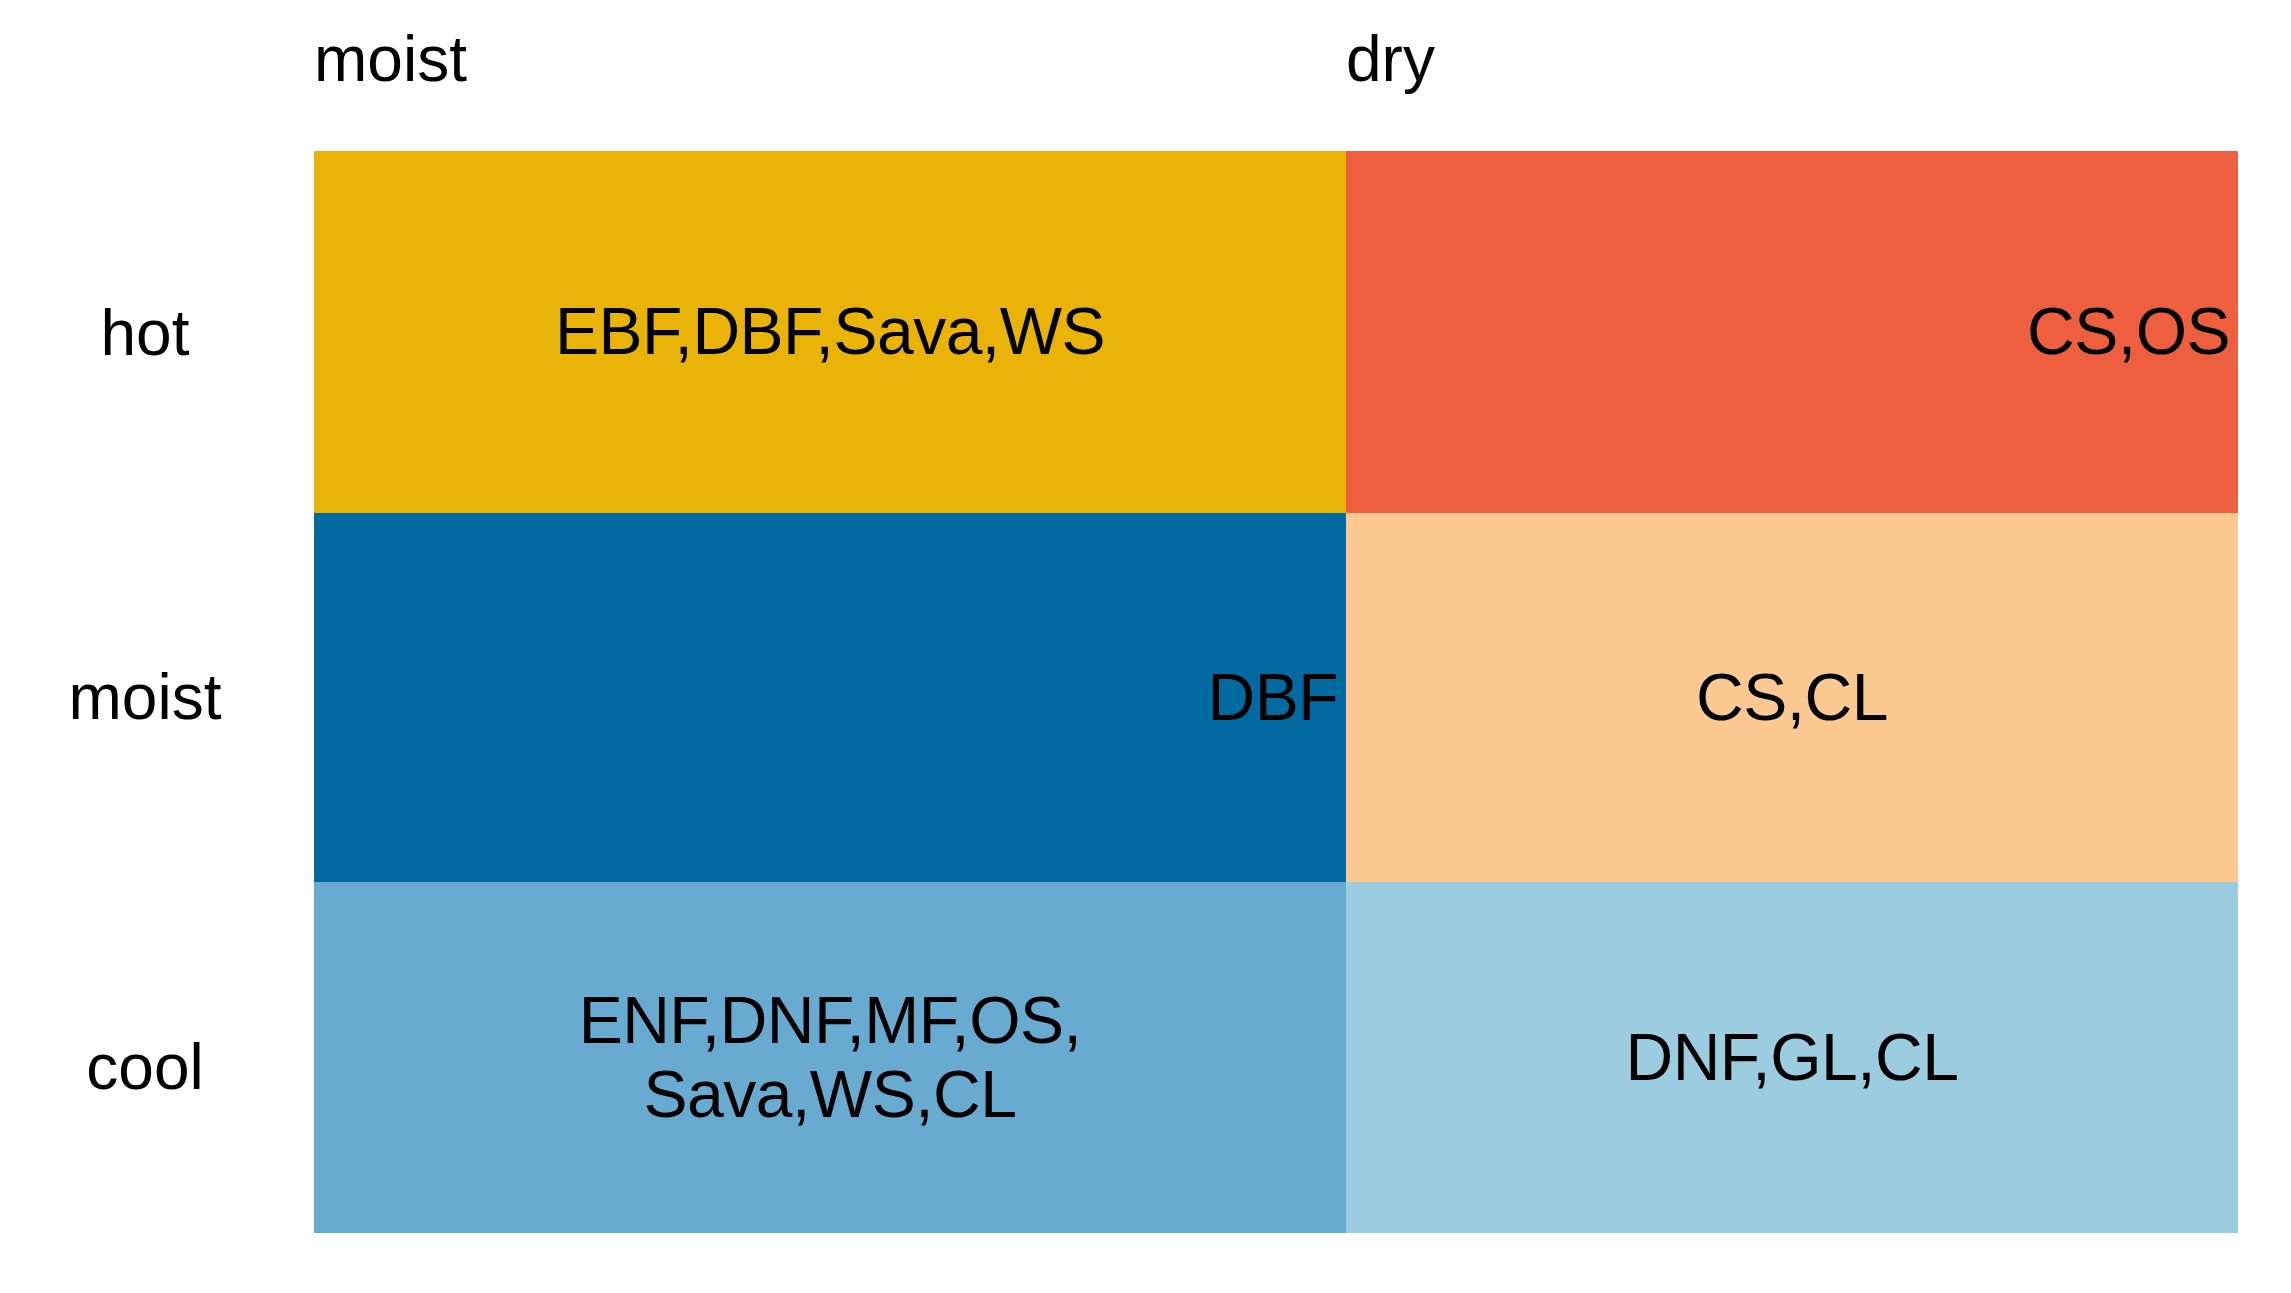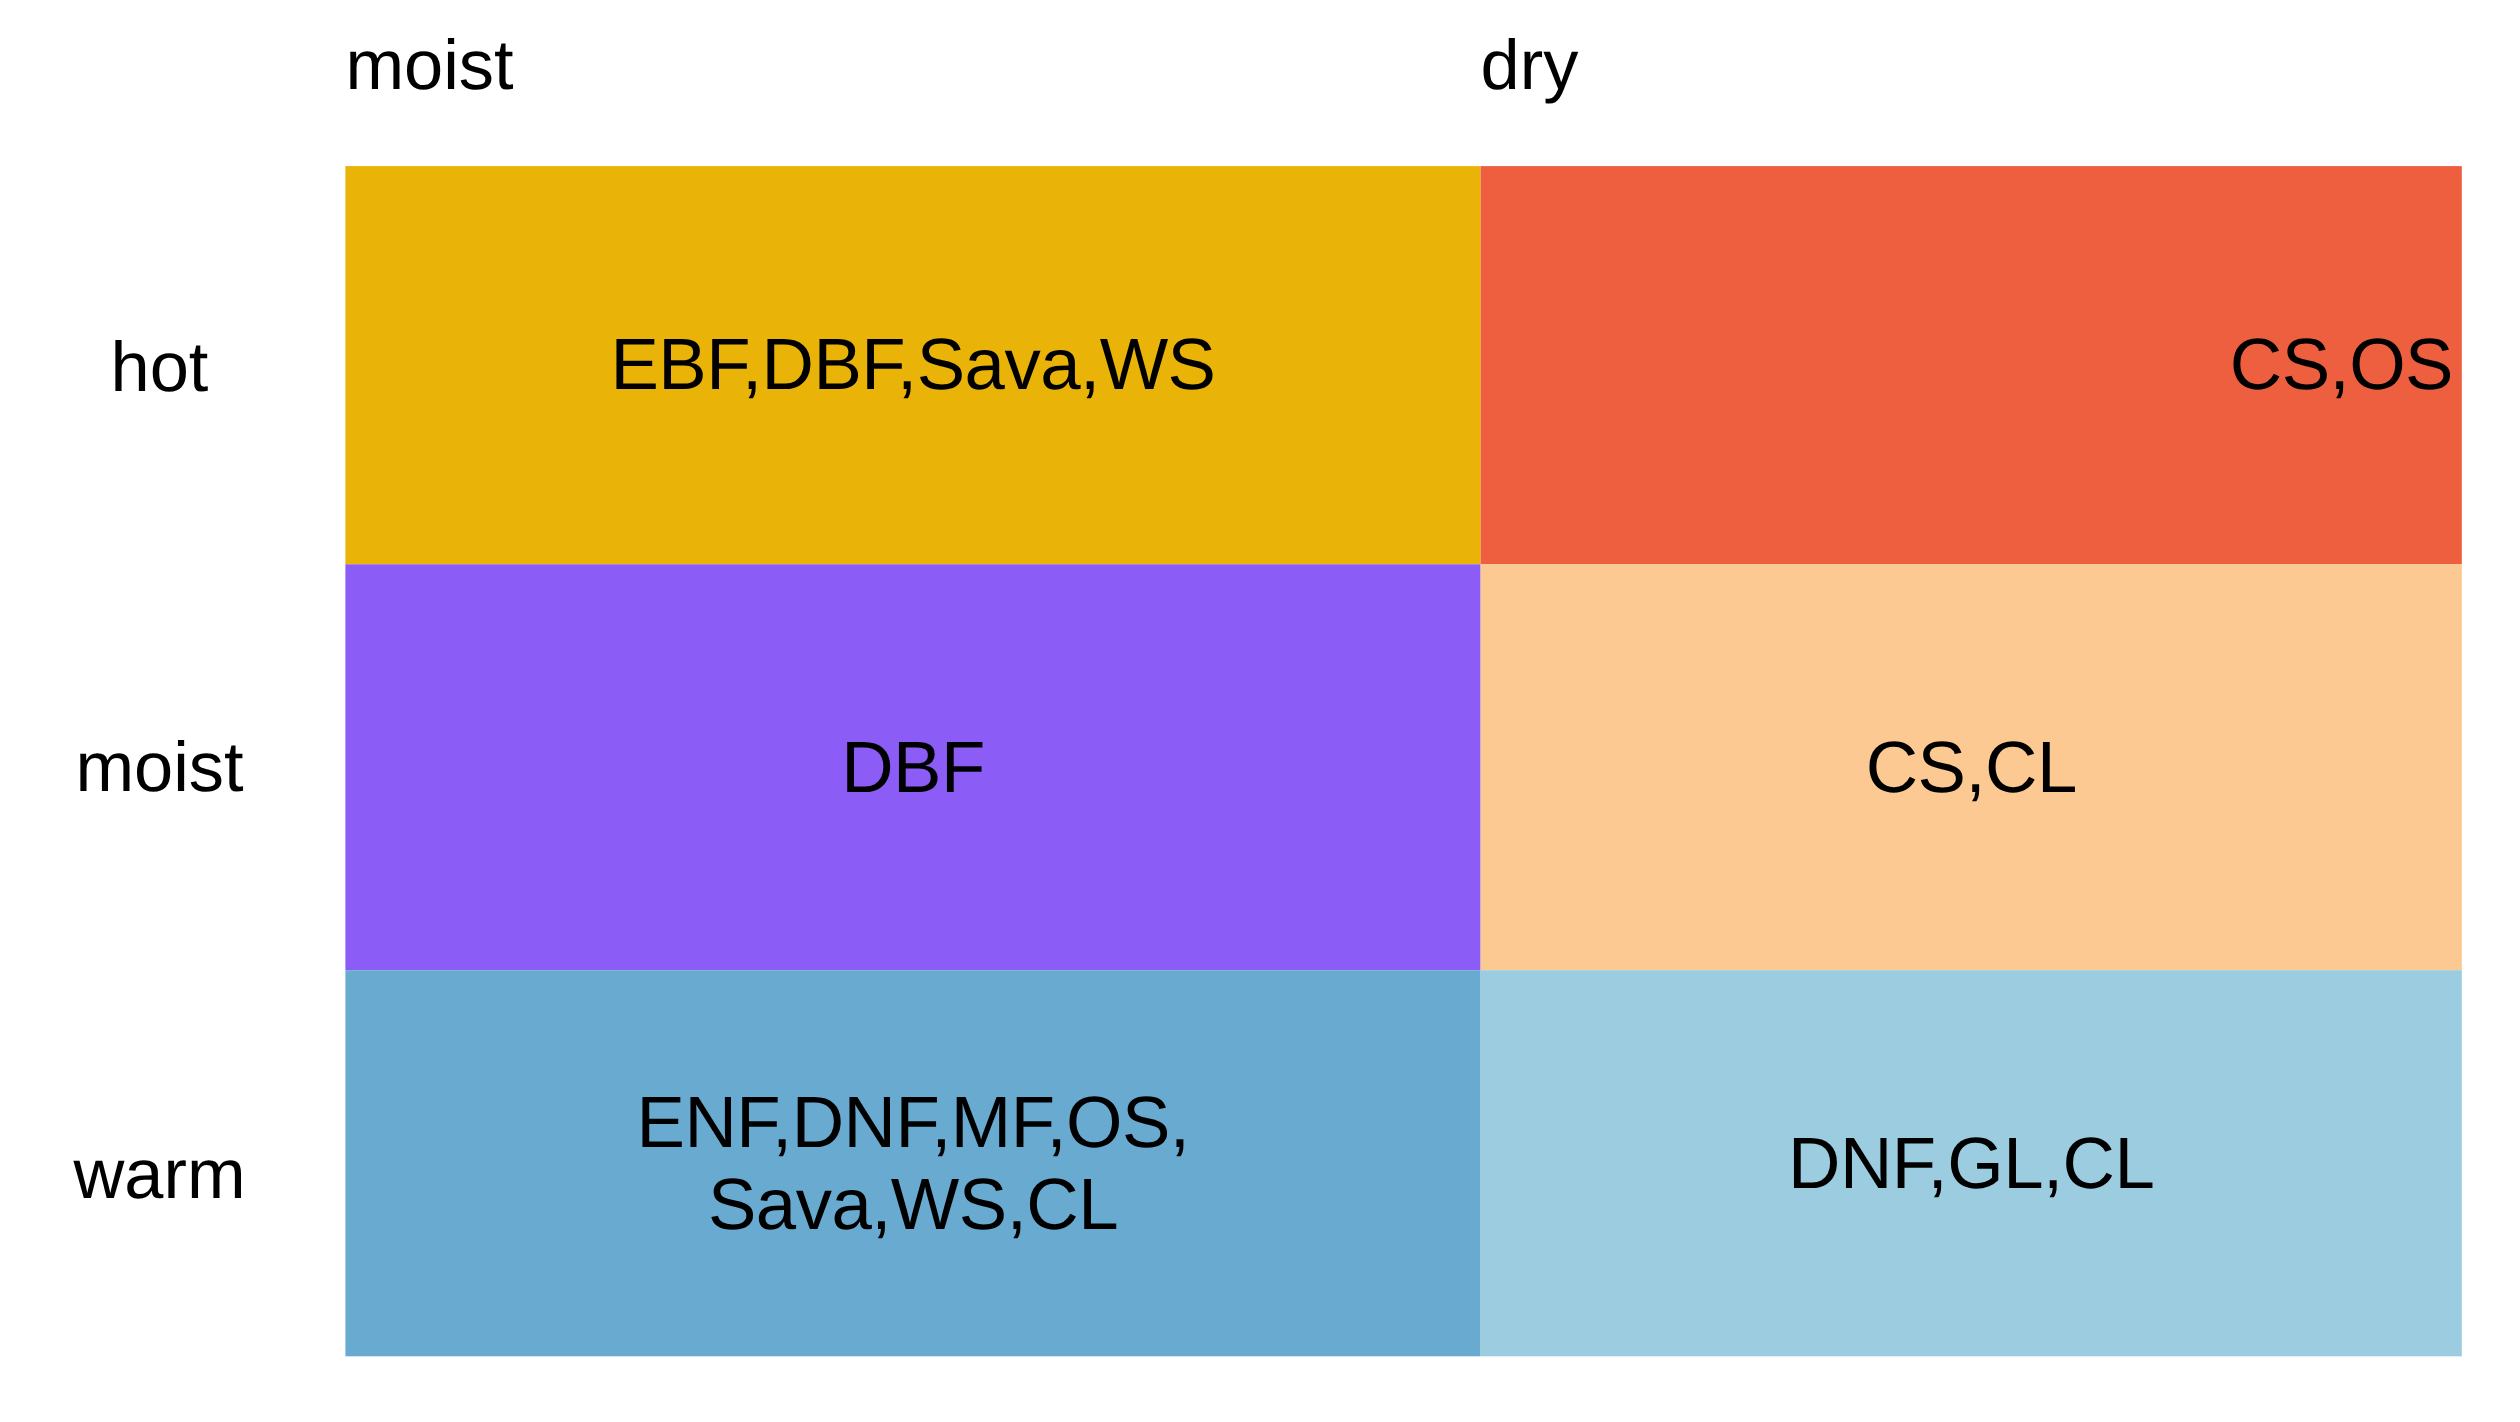--- a/index.html
+++ b/index.html
@@ -89,33 +89,33 @@
 </head>
 <body>
 
 <div class="matrix-figure">
 
   <div class="col-header col-header-moist">moist</div>
   <div class="col-header col-header-dry">dry</div>
 
   <div class="row-label row-label-hot">hot</div>
   <div class="row-label row-label-warm">moist</div>
-  <div class="row-label row-label-cool">warm</div>
+  <div class="row-label row-label-cool">cool</div>
 
   <div class="grid">
 
     <div class="cell c-hot-moist" style="background: #eab308;">
       <span class="cell-label">EBF,DBF,Sava,WS</span>
     </div>
 
     <div class="cell c-hot-dry" style="background: rgb(238, 95, 63); justify-content: flex-end;">
       <span class="cell-label">CS,OS</span>
     </div>
 
-    <div class="cell c-warm-moist" style="background: #8b5cf6;">
+    <div class="cell c-warm-moist" style="background: #0369a1; justify-content: flex-end;">
       <span class="cell-label">DBF</span>
     </div>
 
     <div class="cell c-warm-dry" style="background: rgb(252, 201, 146);">
       <span class="cell-label">CS,CL</span>
     </div>
 
     <div class="cell c-cool-moist" style="background: rgb(105, 170, 208);">
       <span class="cell-label">ENF,DNF,MF,OS,
 Sava,WS,CL</span>

